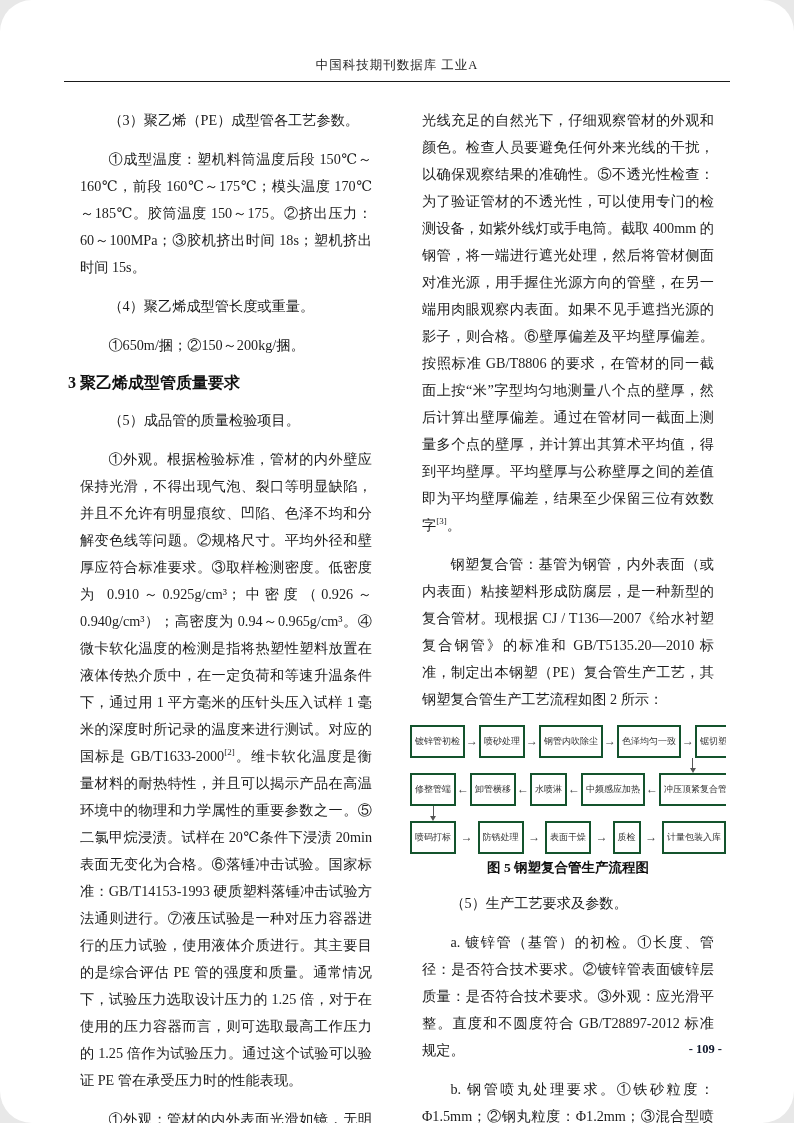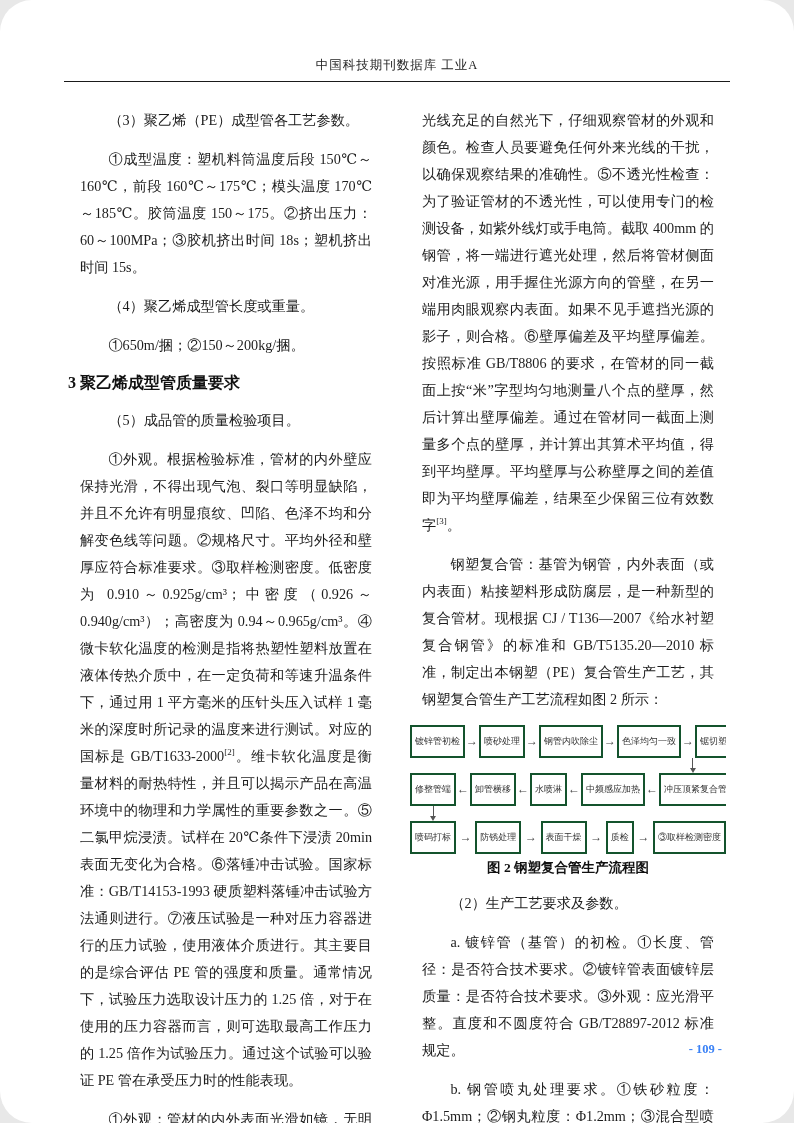--- a/index.html
+++ b/index.html
@@ -73,21 +73,21 @@
     font-size: 13.5px;
     line-height: 20px;
     color: #111;
   }
 
   .footer {
     position: absolute;
     top: 1042px; right: 72px;
     font-size: 12.5px;
     font-weight: bold;
-    color: #3b82f6;
+    color: #0f172a;
   }
 </style>
 </head>
 <body>
 
 <div class="page">
 
   <div class="header">
     <div class="journal-title">中国科技期刊数据库 工业A</div>
   </div>
@@ -144,25 +144,25 @@
         </div>
         <div class="fc-row">
           <div class="fc-box">喷码打标</div>
           <span class="fc-arrow">→</span>
           <div class="fc-box">防锈处理</div>
           <span class="fc-arrow">→</span>
           <div class="fc-box">表面干燥</div>
           <span class="fc-arrow">→</span>
           <div class="fc-box">质检</div>
           <span class="fc-arrow">→</span>
-          <div class="fc-box">③取样检测密度</div>
+          <div class="fc-box">计量包装入库</div>
         </div>
       </div>
-      <div class="fig-caption">图 2  钢塑复合管生产流程图</div>
+      <div class="fig-caption">图 5  钢塑复合管生产流程图</div>
 
-      <p class="para indent">（2）生产工艺要求及参数。</p>
+      <p class="para indent">（5）生产工艺要求及参数。</p>
       <p class="para indent">a. 镀锌管（基管）的初检。①长度、管径：是否符合技术要求。②镀锌管表面镀锌层质量：是否符合技术要求。③外观：应光滑平整。直度和不圆度符合 GB/T28897-2012 标准规定。</p>
       <p class="para indent">b. 钢管喷丸处理要求。①铁砂粒度：Φ1.5mm；②钢丸粒度：Φ1.2mm；③混合型喷丸比例：铁砂+钢丸=2:1；④手动喷砂处理。采用手提式喷丸机，用混合型喷丸对钢管端部进行喷砂处理，喷砂长度距离钢管一端长度为 10～12cm；使钢管内径表面呈均匀的“麻面”形状。⑤自动喷砂处理。可单一采用钢丸或混合型喷丸处理钢管内径中的凸起、毛刺，达到内径平整且为均匀的“麻面”，便于提高与 PE 管的结合强度与附着力。</p>
     </div>
   </div>
 
   <div class="footer">- 109 -</div>
 </div>
 
 </body></html>

